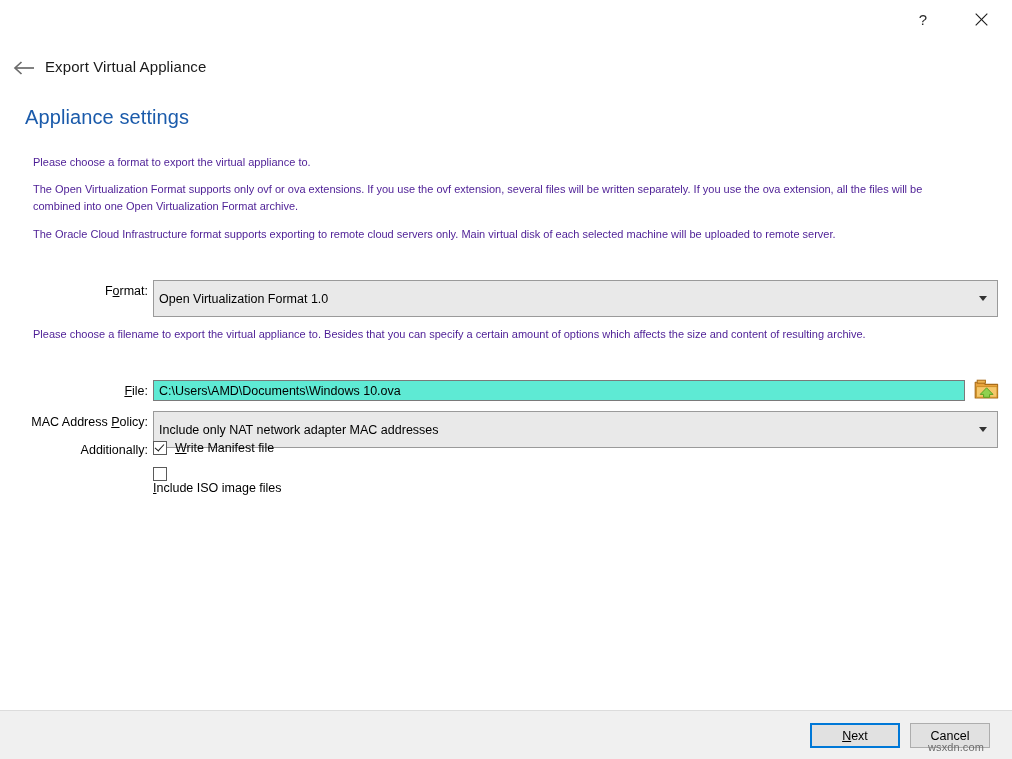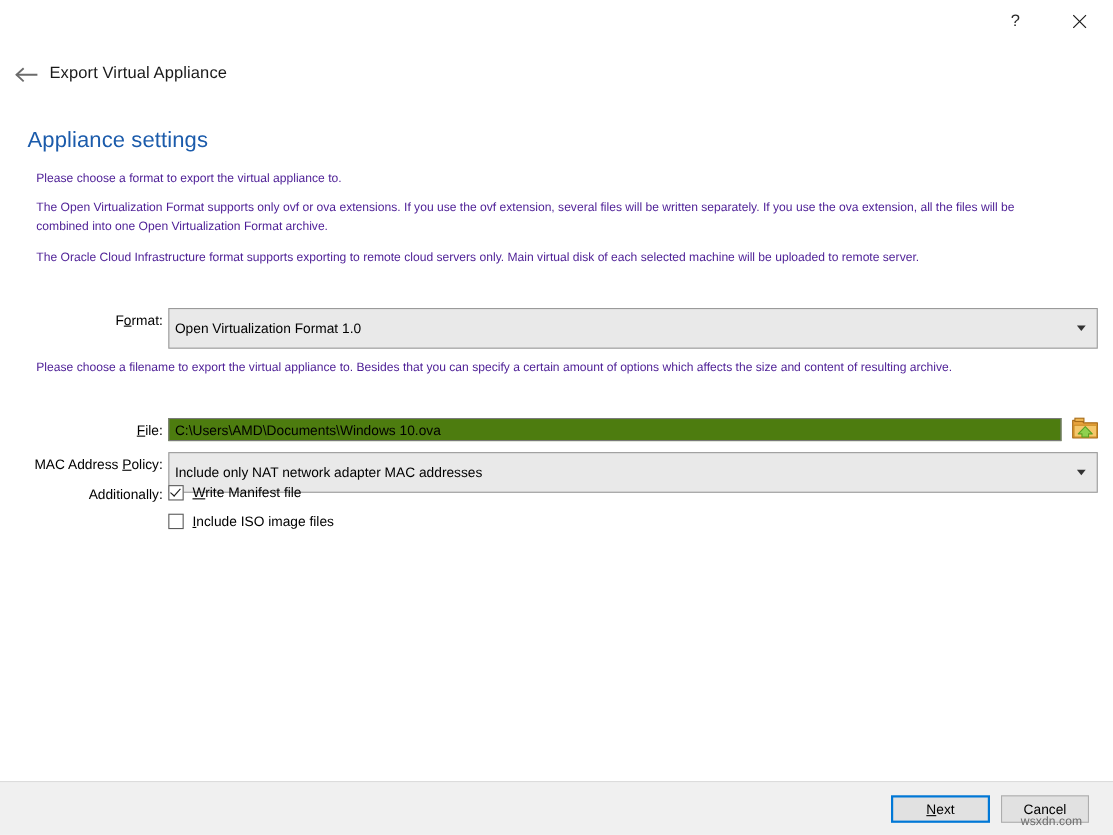--- a/index.html
+++ b/index.html
@@ -62,21 +62,21 @@
     top: 4px;
     font-size: 15px;
     color: #1a1a1a;
     letter-spacing: 0.1px;
   }
 
   
   .page-heading {
     position: absolute;
     left: 25px;
-    top: 117px;
+    top: 106px;
     font-size: 20px;
     color: #1b5bab;
     letter-spacing: 0.1px;
   }
 
   
   .para {
     position: absolute;
     left: 33px;
     width: 934px;
@@ -124,21 +124,21 @@
   .caret {
     width: 0; height: 0;
     border-left: 4.5px solid transparent;
     border-right: 4.5px solid transparent;
     border-top: 5px solid #333;
   }
 
   .textbox {
     position: absolute;
     height: 21px;
-    background: #4d7c0f;
+    background: #5eead4;
     border: 1px solid #7a7a7a;
     box-sizing: border-box;
     display: flex;
     align-items: center;
     font-size: 12.5px;
     color: #000;
     padding-left: 5px;
     font-family: "Liberation Sans", sans-serif;
     outline: none;
   }
@@ -165,21 +165,21 @@
   
   #add-label { left: 18px; top: 443px; }
   .cb-row {
     position: absolute;
     left: 153px;
     height: 20px;
     display: flex;
     align-items: flex-start;
   }
   #cb-row-1 { top: 441px; }
-  #cb-row-2 { top: 467px; }
+  #cb-row-2 { top: 467px; flex-direction: column; }
   .checkbox {
     width: 14px;
     height: 14px;
     border: 1px solid #5a5a5a;
     background: #fff;
     box-sizing: border-box;
     position: relative;
     margin-right: 8px;
     cursor: default;
     flex: none;

